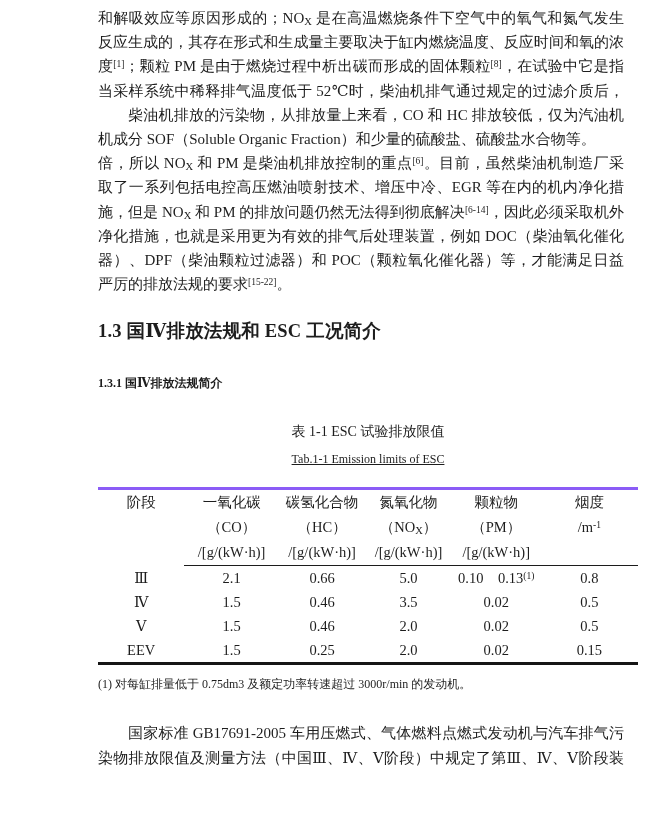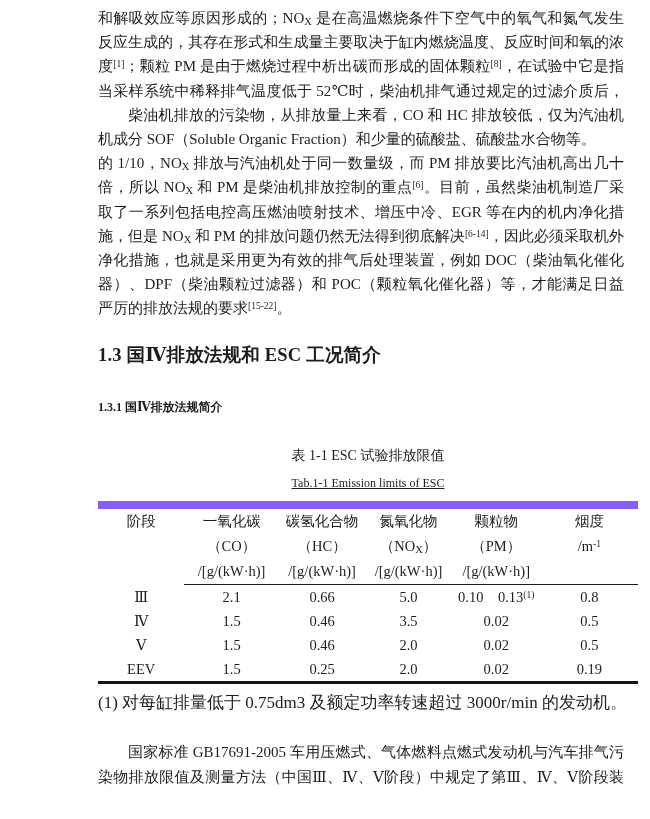--- a/index.html
+++ b/index.html
@@ -36,25 +36,25 @@
   }
   h3.subsec {
     margin: 28px 0 0 0;
     font-size: 12px; line-height: 22px; font-weight: bold;
   }
 
   .cap-zh { margin-top: 28px; width: 540px; text-align: center; font-size: 14px; line-height: 20px; }
   .cap-en { margin-top: 7px;  width: 540px; text-align: center; font-size: 12px; line-height: 20px; text-decoration: underline; }
 
   table.limits {
-    margin-top: 8px;
+    margin-top: 18px;
     width: 540px;
     border-collapse: collapse;
     table-layout: fixed;
-    border-top: 8px solid #8b5cf6;
+    border-top: 3px solid #8b5cf6;
     border-bottom: 3px solid #151515;
   }
   table.limits col:nth-child(1) { width: 16%; }
   table.limits col:nth-child(2) { width: 17.5%; }
   table.limits col:nth-child(3) { width: 16%; }
   table.limits col:nth-child(4) { width: 16%; }
   table.limits col:nth-child(5) { width: 16.5%; }
   table.limits col:nth-child(6) { width: 18%; }
   table.limits td {
     padding: 0; margin: 0;
@@ -63,38 +63,37 @@
   }
   table.limits thead td {
     vertical-align: top;
     line-height: 25px;
     height: 75px;
   }
   table.limits thead td.hsep { border-bottom: 1.5px solid #1c1c1c; }
   table.limits tbody td { height: 24px; line-height: 24px; }
   .hcell-line { height: 25px; line-height: 25px; }
 
-  .footnote { margin-top: 11px; font-size: 17px; line-height: 16px; width: 540px; }
+  .footnote { margin-top: 11px; font-size: 12px; line-height: 16px; width: 540px; }
 
   .closing .line { line-height: 25px; height: 25px; }
   .closing { margin-top: 29px; }
 </style>
 </head>
 <body>
 
 <div class="page">
 
   <section id="paras">
       <div class="line">和解吸效应等原因形成的；NO<sub>X</sub> 是在高温燃烧条件下空气中的氧气和氮气发生</div>
       <div class="line">反应生成的，其存在形式和生成量主要取决于缸内燃烧温度、反应时间和氧的浓</div>
       <div class="line">度<sup>[1]</sup>；颗粒 PM 是由于燃烧过程中析出碳而形成的固体颗粒<sup>[8]</sup>，在试验中它是指</div>
       <div class="line">当采样系统中稀释排气温度低于 52℃时，柴油机排气通过规定的过滤介质后，</div>
       <div class="line indent">柴油机排放的污染物，从排放量上来看，CO 和 HC 排放较低，仅为汽油机</div>
       <div class="line noj">机成分 SOF（Soluble Organic Fraction）和少量的硫酸盐、硫酸盐水合物等。</div>
-      <div class="line">的 1/10，NO<sub>X</sub> 排放与汽油机处于同一数量级，而 PM 排放要比汽油机高出几十</div>
       <div class="line">倍，所以 NO<sub>X</sub> 和 PM 是柴油机排放控制的重点<sup>[6]</sup>。目前，虽然柴油机制造厂采</div>
       <div class="line">取了一系列包括电控高压燃油喷射技术、增压中冷、EGR 等在内的机内净化措</div>
       <div class="line">施，但是 NO<sub>X</sub> 和 PM 的排放问题仍然无法得到彻底解决<sup>[6-14]</sup>，因此必须采取机外</div>
       <div class="line">净化措施，也就是采用更为有效的排气后处理装置，例如 DOC（柴油氧化催化</div>
       <div class="line">器）、DPF（柴油颗粒过滤器）和 POC（颗粒氧化催化器）等，才能满足日益</div>
       <div class="line noj">严厉的排放法规的要求<sup>[15-22]</sup>。</div>
     </section>
 
   <h2 class="sec">1.3 国Ⅳ排放法规和 ESC 工况简介</h2>
 
@@ -167,21 +166,21 @@
           <td>2.0</td>
           <td>0.02</td>
           <td>0.5</td>
         </tr>
         <tr>
           <td>EEV</td>
           <td>1.5</td>
           <td>0.25</td>
           <td>2.0</td>
           <td>0.02</td>
-          <td>0.19</td>
+          <td>0.15</td>
         </tr>
       </tbody>
   </table>
 
   <div class="footnote">(1) 对每缸排量低于 0.75dm3 及额定功率转速超过 3000r/min 的发动机。</div>
 
   <section id="closing" class="closing">
       <div class="line indent">国家标准 GB17691-2005 车用压燃式、气体燃料点燃式发动机与汽车排气污</div>
       <div class="line">染物排放限值及测量方法（中国Ⅲ、Ⅳ、Ⅴ阶段）中规定了第Ⅲ、Ⅳ、Ⅴ阶段装</div>
     </section>

